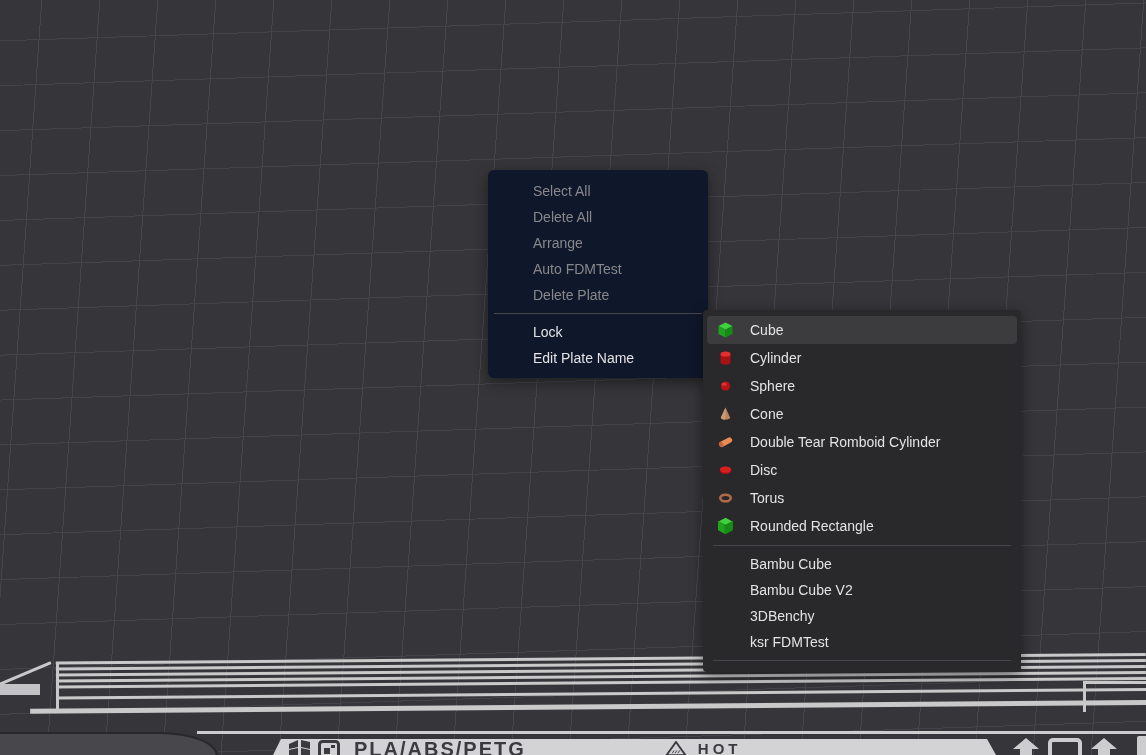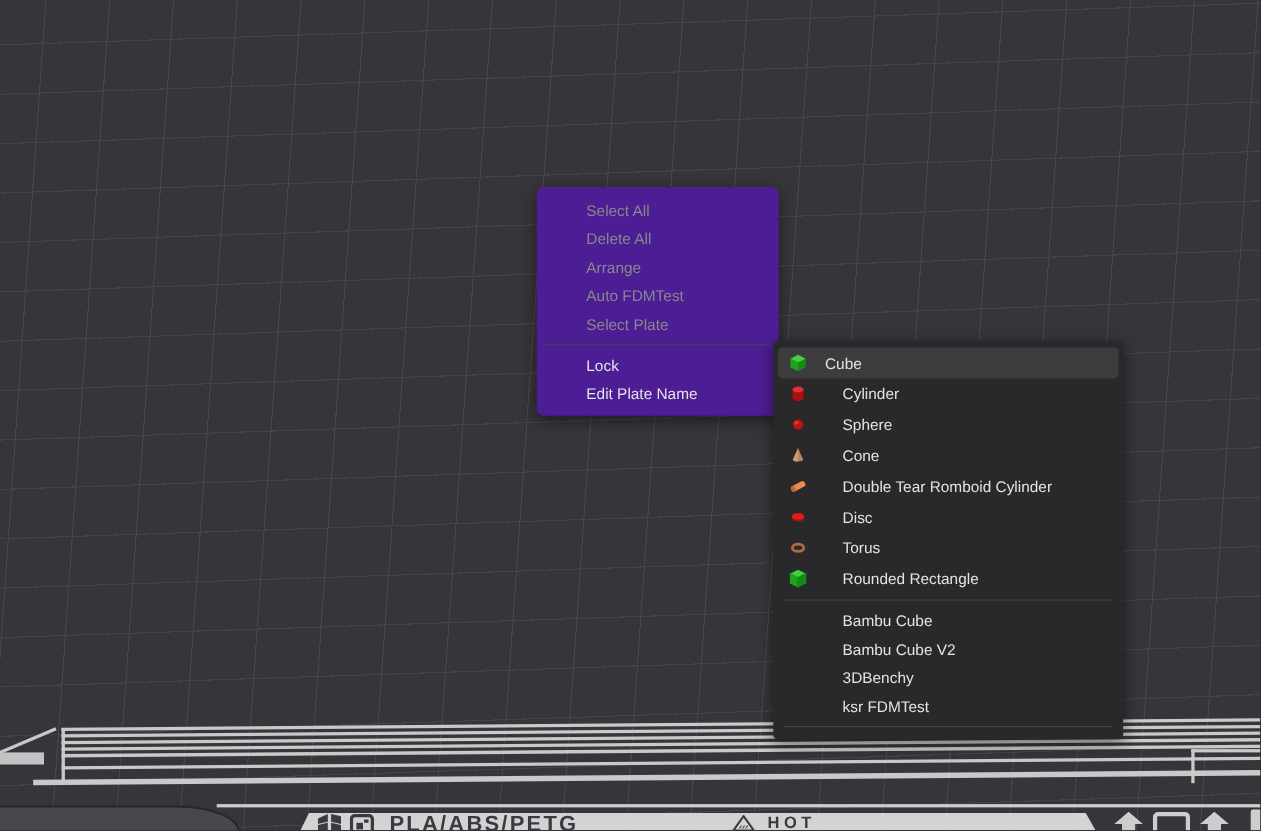--- a/index.html
+++ b/index.html
@@ -57,42 +57,42 @@
   }
   .plate-bar .hot-wrap { display:flex; gap:10px; margin:3px 0 0 138px; align-items:flex-start; flex:0 0 auto; }
   .plate-bar .hot-text { font-size:15px; font-weight:bold; letter-spacing:4px; color:#3b3b3f; line-height:15px; }
 
   .plate-icons { position:absolute; left:1012px; top:738px; width:134px; height:17px;
     overflow:hidden; display:flex; gap:8px; align-items:flex-start; }
   .plate-stub { position:absolute; left:1137px; top:736px; width:9px; height:19px; background:#cdcdcf; border-radius:2px 0 0 0; }
 
   
   .menu {
-    position:absolute; background:#4c1d95; border-radius:6px;
+    position:absolute; background:#0f172a; border-radius:6px;
     box-shadow:0 4px 14px rgba(0,0,0,.45); z-index:10;
     color:#e3e3e5; font-size:14px;
   }
   .menu-main { left:488px; top:170px; width:220px; padding:8px 0 7px 0; }
   .menu-sub  { left:703px; top:310px; width:318px; padding:6px 0; background:#29292b; border-radius:4px; }
 
   .mi { position:relative; display:flex; align-items:center; height:26px; cursor:default; }
   .mi .label { margin-left:45px; white-space:nowrap; }
   .mi.disabled .label { color:#88888c; }
   .mi.hl { background:#3b3b3e; border-radius:3px; margin:0 3px; }
   .mi.hl .label { margin-left:42px; }
   .mi .left-ico { position:absolute; left:10px; top:50%; transform:translateY(-50%); width:18px; height:18px; }
   .mi .chev { position:absolute; right:12px; top:50%; transform:translateY(-50%); }
   .mi-ap { height:27px; }
 
   .sep { height:1px; background:#46464a; margin:5px 6px; }
   .menu-sub .sep { margin:5px 10px; }
 
   .smi { position:relative; display:flex; align-items:center; height:28px; }
   .smi .ico { position:absolute; left:14px; top:50%; transform:translateY(-50%); width:17px; height:17px; }
-  .smi .label { margin-left:63px; white-space:nowrap; }
+  .smi .label { margin-left:47px; white-space:nowrap; }
   .smi.hl { background:#3c3c3f; border-radius:4px; margin:0 4px; }
   .smi.hl .ico { left:10px; }
   .smi.hl .label { margin-left:43px; }
   .smi.model { height:26px; }
   .smi.svgrow { height:30px; }
 </style>
 </head>
 <body>
 
 <div class="viewport">
@@ -163,21 +163,21 @@
     <div class="mi disabled">
       <span class="label">Delete All</span>
     </div>
     <div class="mi disabled">
       <span class="label">Arrange</span>
     </div>
     <div class="mi disabled">
       <span class="label">Auto FDMTest</span>
     </div>
     <div class="mi disabled">
-      <span class="label">Select Plate</span>
+      <span class="label">Delete Plate</span>
     </div>
     <div class="sep"></div>
     <div class="mi">
       <span class="label">Lock</span>
     </div>
     <div class="mi">
       <span class="label">Edit Plate Name</span>
     </div>
   </div>
 

